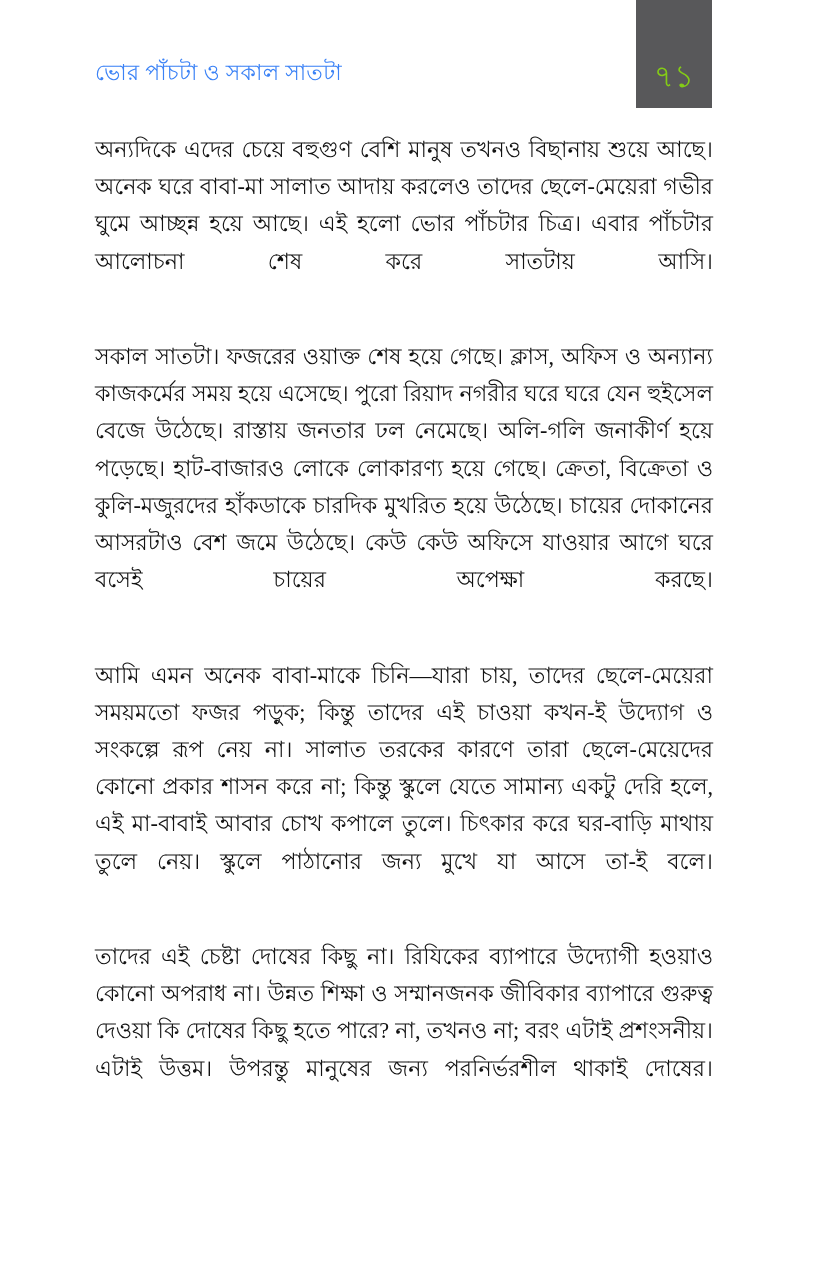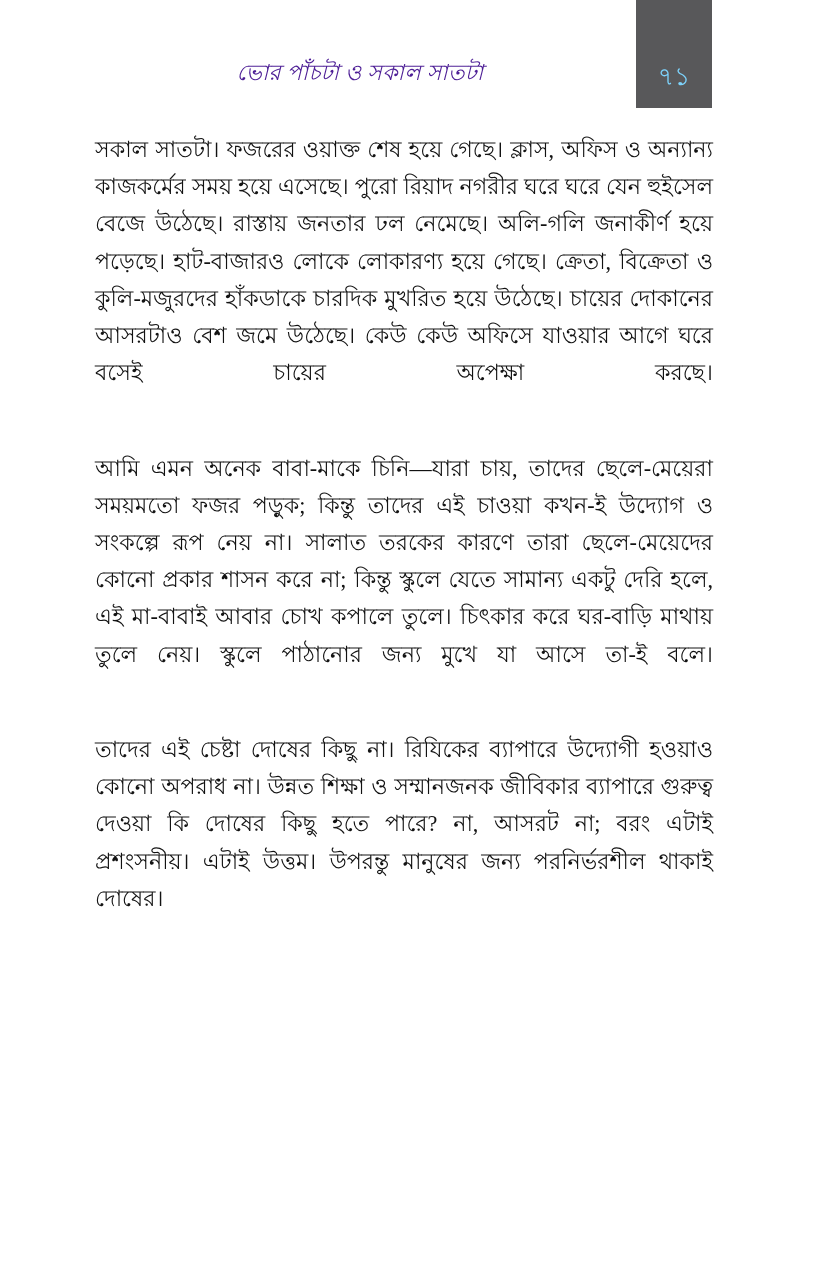--- a/index.html
+++ b/index.html
@@ -30,46 +30,45 @@
     top: 0;
     width: 822px;
     height: 112px;
   }
 
   .running-head {
     position: absolute;
     left: 95px;
     top: 58px;
     width: 530px;
-    text-align: center;
-    font-style: italic;
+    text-align: left;
     font-size: 22px;
-    color: #4c1d95;
+    color: #3b82f6;
     letter-spacing: 0.3px;
     line-height: 30px;
     white-space: nowrap;
   }
 
   .page-number-box {
     position: absolute;
     left: 636px;
     top: 0px;
     width: 76px;
     height: 108px;
     background: #58585a;
   }
 
   .page-number-box .pnum {
     position: absolute;
     left: 0;
     right: 0;
     bottom: 18px;
     text-align: center;
-    color: #7dd3fc;
-    font-size: 25px;
+    color: #84cc16;
+    font-size: 31px;
     line-height: 26px;
   }
 
   
   .body-text {
     position: absolute;
     left: 95px;
     top: 131px;
     width: 618px;
   }
@@ -103,19 +102,20 @@
 
   <div class="header-area">
     <div class="running-head">ভোর পাঁচটা ও সকাল সাতটা</div>
 
     <div class="page-number-box">
       <div class="pnum">৭১</div>
     </div>
   </div>
 
   <div class="body-text">
+    <p class="para">অন্যদিকে এদের চেয়ে বহুগুণ বেশি মানুষ তখনও বিছানায় শুয়ে আছে। অনেক ঘরে বাবা-মা সালাত আদায় করলেও তাদের ছেলে-মেয়েরা গভীর ঘুমে আচ্ছন্ন হয়ে আছে। এই হলো ভোর পাঁচটার চিত্র। এবার পাঁচটার আলোচনা শেষ করে সাতটায় আসি।</p>
     <p class="para">সকাল সাতটা। ফজরের ওয়াক্ত শেষ হয়ে গেছে। ক্লাস, অফিস ও অন্যান্য কাজকর্মের সময় হয়ে এসেছে। পুরো রিয়াদ নগরীর ঘরে ঘরে যেন হুইসেল বেজে উঠেছে। রাস্তায় জনতার ঢল নেমেছে। অলি-গলি জনাকীর্ণ হয়ে পড়েছে। হাট-বাজারও লোকে লোকারণ্য হয়ে গেছে। ক্রেতা, বিক্রেতা ও কুলি-মজুরদের হাঁকডাকে চারদিক মুখরিত হয়ে উঠেছে। চায়ের দোকানের আসরটাও বেশ জমে উঠেছে। কেউ কেউ অফিসে যাওয়ার আগে ঘরে বসেই চায়ের অপেক্ষা করছে।</p>
     <p class="para">আমি এমন অনেক বাবা-মাকে চিনি—যারা চায়, তাদের ছেলে-মেয়েরা সময়মতো ফজর পড়ুক; কিন্তু তাদের এই চাওয়া কখন-ই উদ্যোগ ও সংকল্পে রূপ নেয় না। সালাত তরকের কারণে তারা ছেলে-মেয়েদের কোনো প্রকার শাসন করে না; কিন্তু স্কুলে যেতে সামান্য একটু দেরি হলে, এই মা-বাবাই আবার চোখ কপালে তুলে। চিৎকার করে ঘর-বাড়ি মাথায় তুলে নেয়। স্কুলে পাঠানোর জন্য মুখে যা আসে তা-ই বলে।</p>
-    <p class="para">তাদের এই চেষ্টা দোষের কিছু না। রিযিকের ব্যাপারে উদ্যোগী হওয়াও কোনো অপরাধ না। উন্নত শিক্ষা ও সম্মানজনক জীবিকার ব্যাপারে গুরুত্ব দেওয়া কি দোষের কিছু হতে পারে? না, আসরট না; বরং এটাই প্রশংসনীয়। এটাই উত্তম। উপরন্তু মানুষের জন্য পরনির্ভরশীল থাকাই দোষের।</p>
+    <p class="para">তাদের এই চেষ্টা দোষের কিছু না। রিযিকের ব্যাপারে উদ্যোগী হওয়াও কোনো অপরাধ না। উন্নত শিক্ষা ও সম্মানজনক জীবিকার ব্যাপারে গুরুত্ব দেওয়া কি দোষের কিছু হতে পারে? না, তখনও না; বরং এটাই প্রশংসনীয়। এটাই উত্তম। উপরন্তু মানুষের জন্য পরনির্ভরশীল থাকাই দোষের।</p>
 
   </div>
 
 </div>
 
 </body></html>

